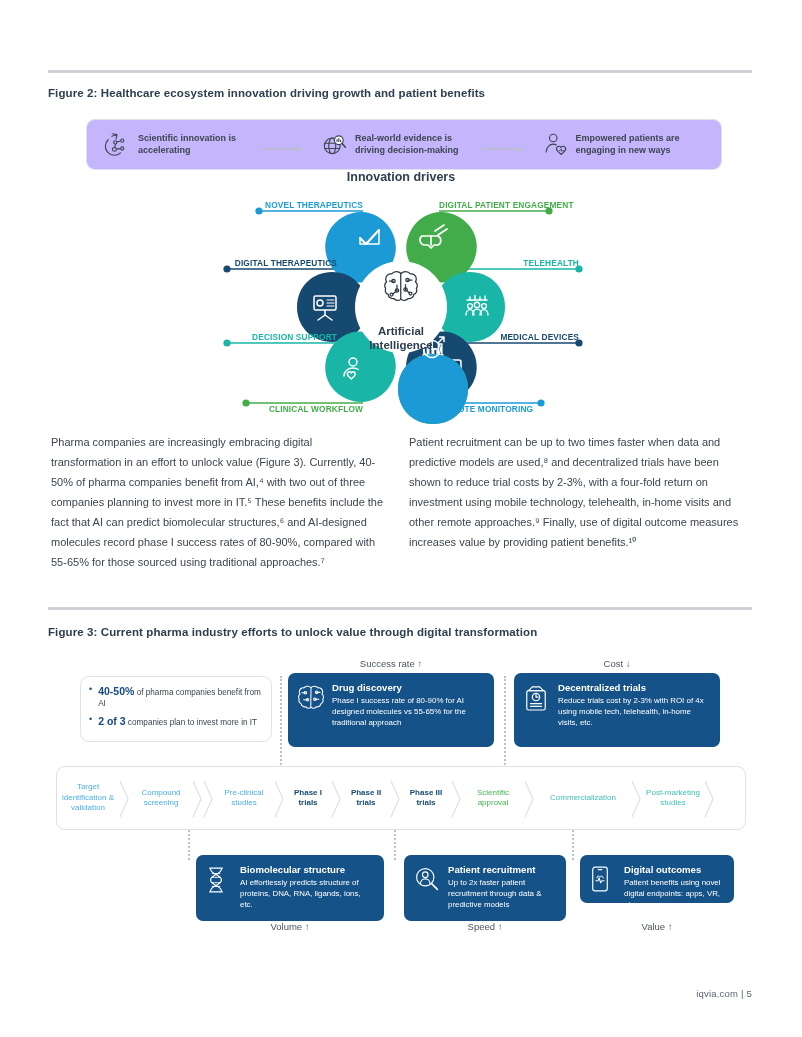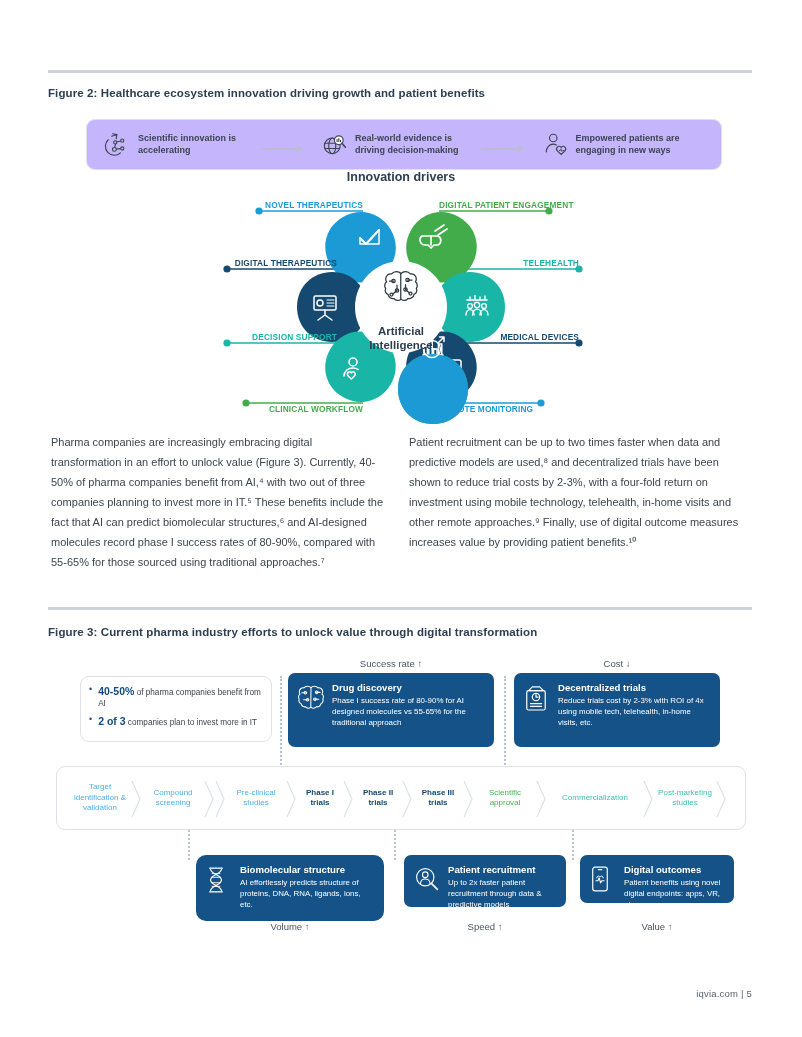--- a/index.html
+++ b/index.html
@@ -68,31 +68,31 @@
     position:absolute; background:#155287; border-radius:7px;
     display:flex; align-items:flex-start; gap:8px; padding:9px 10px;
     color:#ffffff;
   }
   .dcard .ic { width:26px; height:30px; flex:none; margin-top:1px; }
   .dcard h4 { font-size:9.6px; font-weight:bold; margin-bottom:2px; }
   .dcard p  { font-size:7.9px; line-height:1.42; font-weight:normal; }
 
   #card-drug { left:288px; top:673px; width:206px; height:74px; }
   #card-dct  { left:514px; top:673px; width:206px; height:74px; }
-  #card-bio  { left:196px; top:855px; width:188px; height:66px;border-radius:10px; }
-  #card-pat  { left:404px; top:855px; width:162px; height:52px; }
+  #card-bio  { left:196px; top:855px; width:188px; height:66px; }
+  #card-pat  { left:404px; top:855px; width:162px; height:66px; }
   #card-dig  { left:580px; top:855px; width:154px; height:48px; }
 
   .dotcon { position:absolute; border-left:2px dotted #b9c2cb; }
 
   
   .pipe {
     position:absolute; left:56px; top:766px; width:690px; height:64px;
     border:1px solid #dde1e5; border-radius:9px; background:#fff;
-    display:flex; align-items:flex-start;padding-left:12px;
+    display:flex; align-items:flex-start;
   }
   .stage {
     flex:none; height:100%; display:flex; align-items:center; justify-content:center;
     text-align:center; font-size:8px; line-height:1.3; padding:0 2px;
   }
   .sep { flex:none; width:11px; height:100%; position:relative; }
   .sep svg { position:absolute; left:0; top:0; }
 
   .axis-cap { position:absolute; font-size:9.5px; color:#4b5563; text-align:center; }
 

